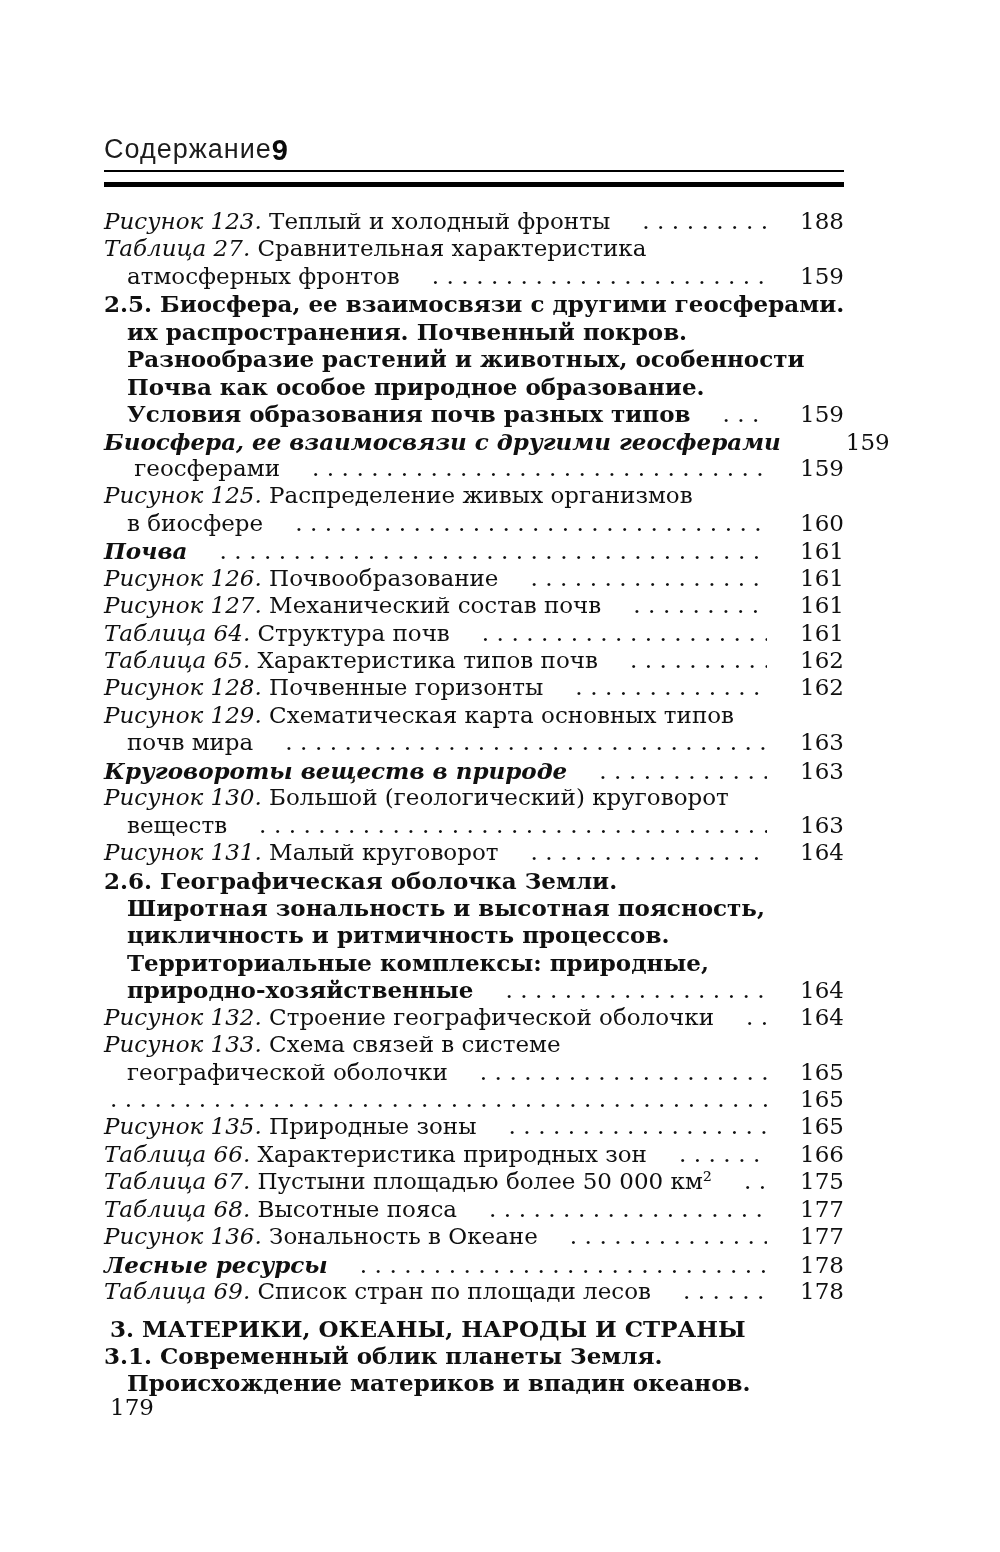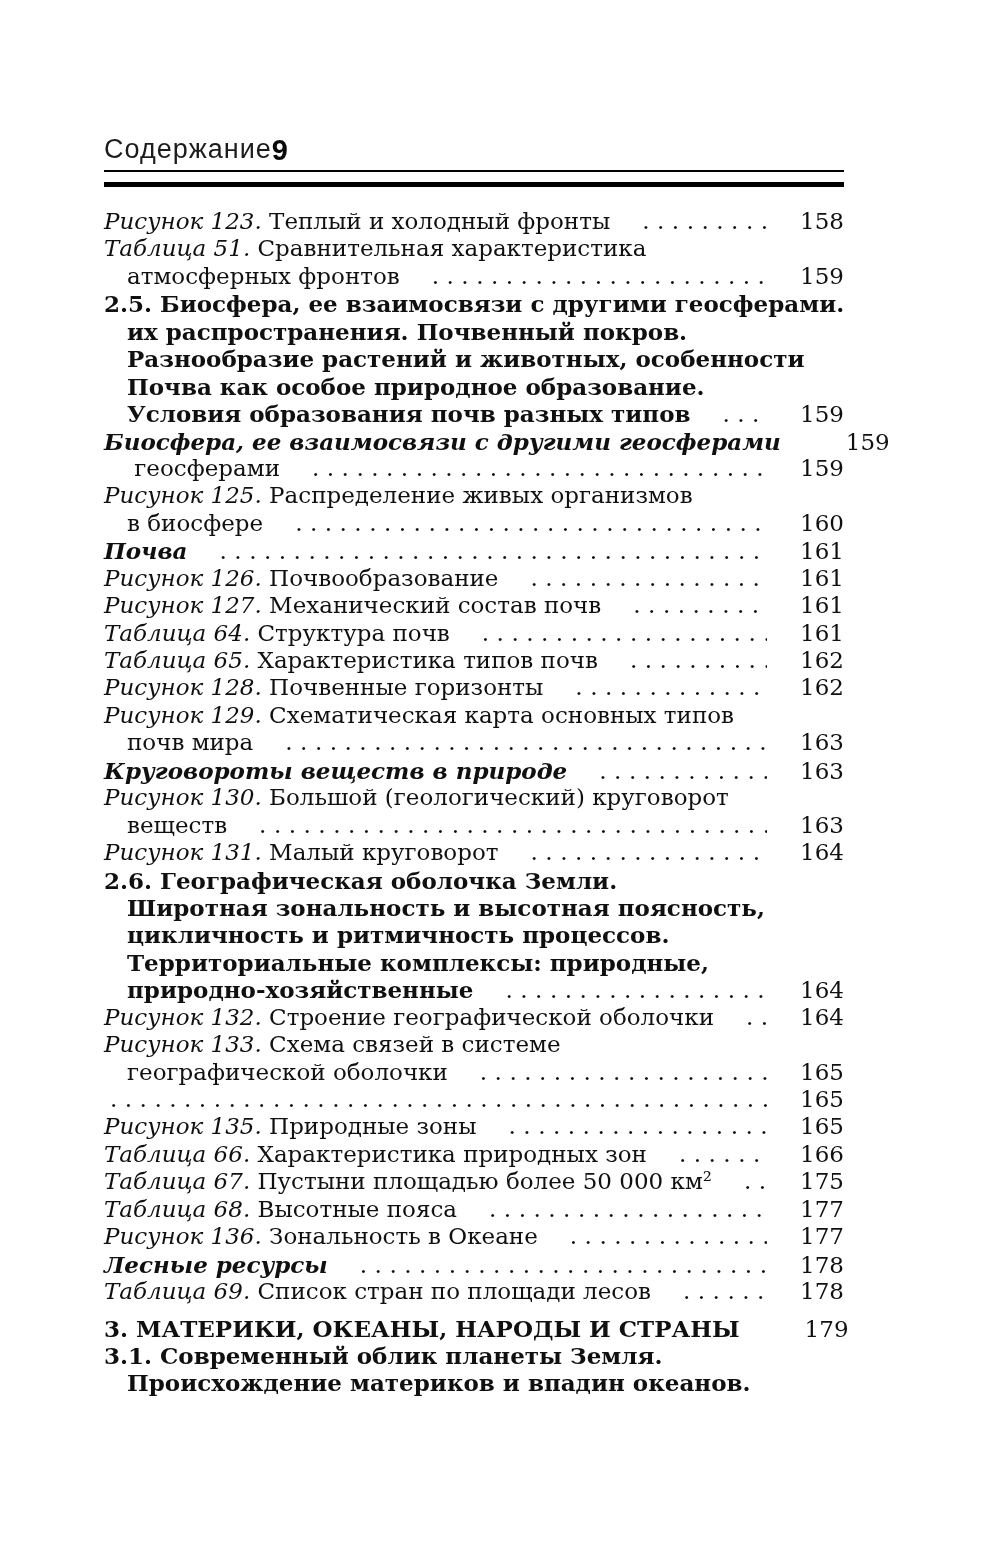--- a/index.html
+++ b/index.html
@@ -29,21 +29,21 @@
     border-bottom:5px solid #000;
   }
 
   
   .toc { margin-top:21px; font-size:23px; line-height:27.45px; }
   .row { display:flex; align-items:baseline; height:27.45px; white-space:pre;gap:26px; }
   .row .txt { white-space:pre; }
   .ind  { padding-left:23px; }
   .bold { font-weight:700; }
   .bolditalic { font-weight:700; font-style:italic; }
-  .chapter { font-weight:700; }
+  .chapter { font-weight:700;flex-direction:column; }
   .gap { margin-top:9px; }
   .i { font-style:italic; }
 
   .leader {
     flex:1 1 auto; min-width:0;
     overflow:hidden; white-space:nowrap;
     margin:0 7px 0 6px;
     font-weight:400; font-style:normal;
   }
   .leader::after {
@@ -60,22 +60,22 @@
   <div class="content">
 
     <header class="hdr">
       <span class="hdr-title">Содержание</span>
       <span class="hdr-num">9</span>
     </header>
 
     <div class="rule"></div>
 
     <main class="toc">
-        <div class="row"><span class="txt"><span class="i">Рисунок 123.</span><span> Теплый и холодный фронты</span></span><span class="leader"></span><span class="pg">158</span></div>
-        <div class="row"><span class="txt"><span class="i">Таблица 51.</span><span> Сравнительная характеристика</span></span></div>
+        <div class="row"><span class="txt"><span class="i">Рисунок 123.</span><span> Теплый и холодный фронты</span></span><span class="leader"></span><span class="pg">188</span></div>
+        <div class="row"><span class="txt"><span class="i">Таблица 27.</span><span> Сравнительная характеристика</span></span></div>
         <div class="row ind"><span class="txt"><span>атмосферных фронтов</span></span><span class="leader"></span><span class="pg">159</span></div>
         <div class="row bold"><span class="txt"><span>2.5. Биосфера, ее взаимосвязи с другими геосферами.</span></span></div>
         <div class="row bold ind"><span class="txt"><span>их распространения. Почвенный покров.</span></span></div>
         <div class="row bold ind"><span class="txt"><span>Разнообразие растений и животных, особенности</span></span></div>
         <div class="row bold ind"><span class="txt"><span>Почва как особое природное образование.</span></span></div>
         <div class="row bold ind"><span class="txt"><span>Условия образования почв разных типов</span></span><span class="leader"></span><span class="pg">159</span></div>
         <div class="row bolditalic"><span class="txt"><span>Биосфера, ее взаимосвязи с другими геосферами</span></span><span class="leader"></span><span class="pg">159</span></div>
         <div class="row ind"><span class="txt"><span> геосферами</span></span><span class="leader"></span><span class="pg">159</span></div>
         <div class="row"><span class="txt"><span class="i">Рисунок 125.</span><span> Распределение живых организмов</span></span></div>
         <div class="row ind"><span class="txt"><span>в биосфере</span></span><span class="leader"></span><span class="pg">160</span></div>

